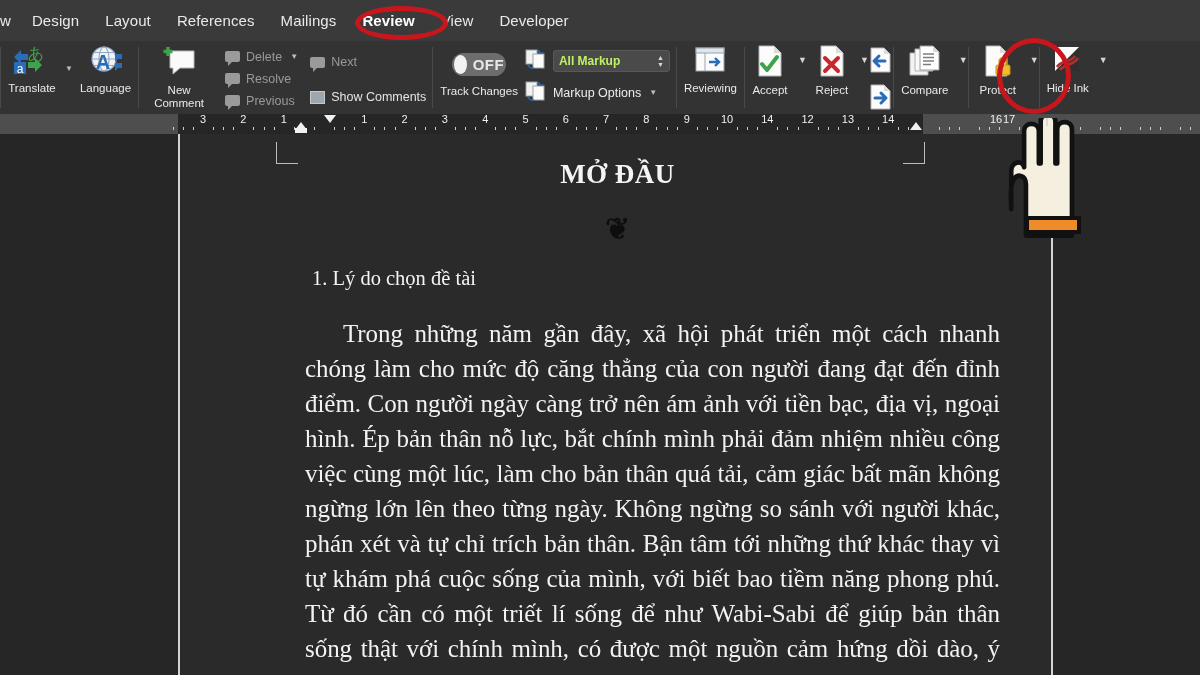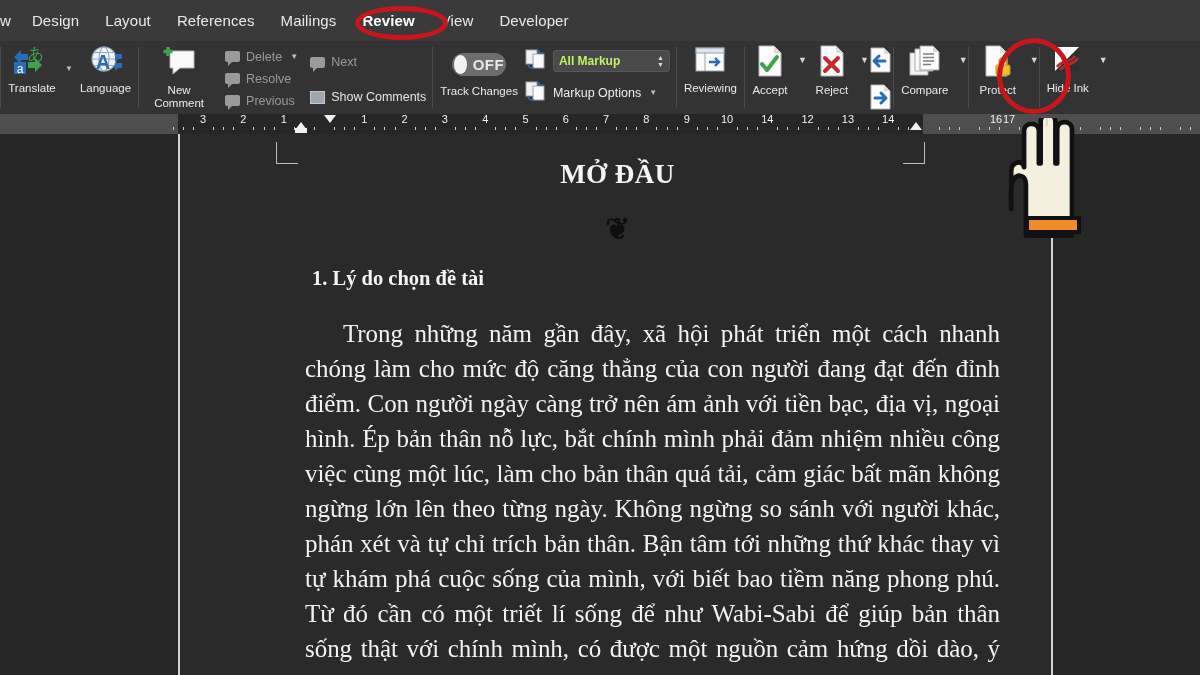--- a/index.html
+++ b/index.html
@@ -132,21 +132,21 @@
     color: #f4f4f4; font-family: "Liberation Serif", serif; font-weight: bold;
     font-size: 27px; letter-spacing: .5px;
   }
   .butterfly {
     position: absolute; top: 80px; left: 0; width: 875px; text-align: center;
     color: #0e0e0e; font-size: 30px; line-height: 30px;
     text-shadow: 0 0 1px #000;
   }
   .heading1 {
     position: absolute; top: 133px; left: 132px;
-    color: #f4f4f4; font-family: "Liberation Serif", serif; font-weight: bold; font-size: 20.5px;
+    color: #f4f4f4; font-family: "Liberation Serif", serif; font-weight: normal; font-size: 20.5px;
   }
   .body {
     position: absolute; top: 182px; left: 0px; width: 875px;
     padding: 0 55px 0 125px;
   }
   .body p {
     color: #f2f2f2; font-family: "Liberation Serif", serif;
     font-size: 25px; line-height: 35px; text-align: justify;
     text-indent: 38px; letter-spacing: -0.05px;
   }

